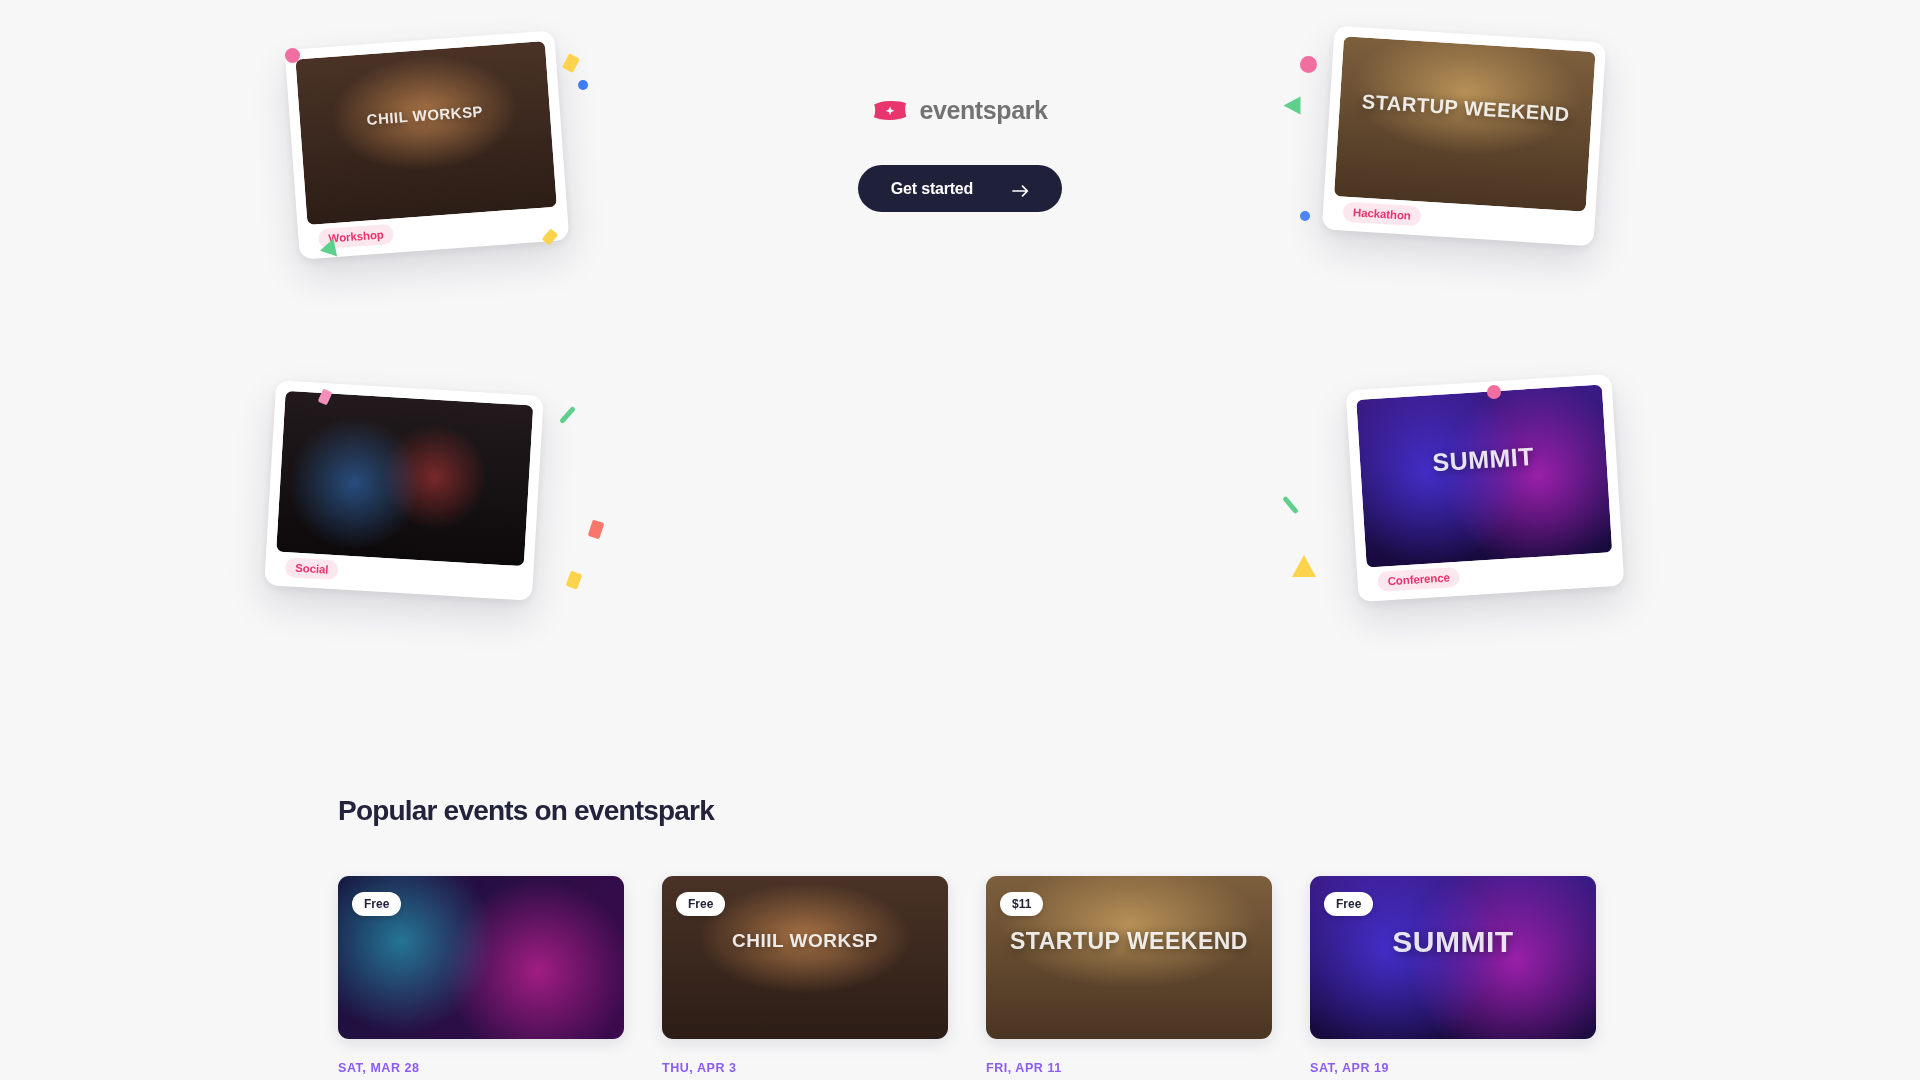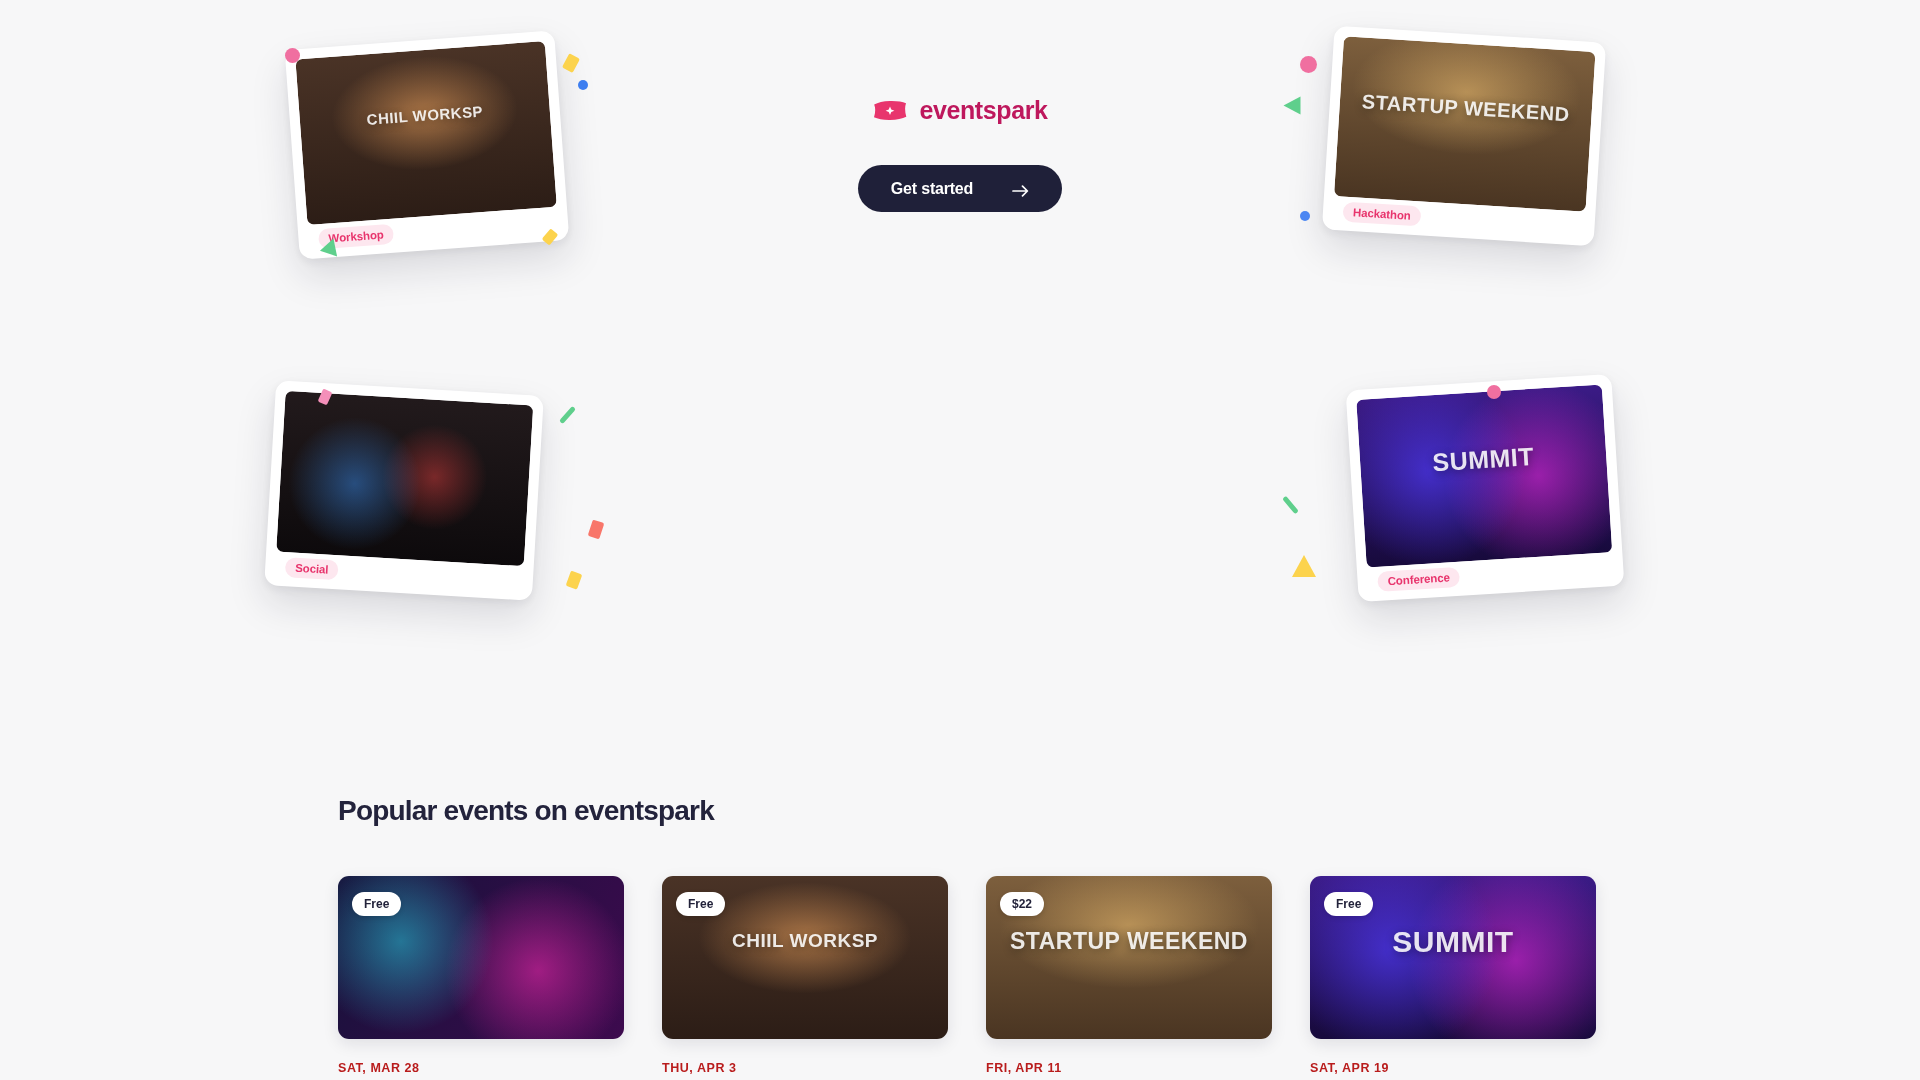--- a/index.html
+++ b/index.html
@@ -14,21 +14,21 @@
   
   .hero { position:relative; width:1920px; height:745px; }
 
   .hero-center {
     position:absolute; left:50%; top:96px; transform:translateX(-50%);
     width:560px; text-align:center; z-index:5;
   }
 
   .brand { display:flex; align-items:center; justify-content:center; gap:11px; margin-bottom:30px; }
   .brand-mark { width:36px; height:24px; position:relative; display:block; }
-  .brand-name { font-size:25px; font-weight:700; color:#be185d; letter-spacing:-.4px; }
+  .brand-name { font-size:25px; font-weight:700; color:#737373; letter-spacing:-.4px; }
 
   .headline {
     font-size:53px; line-height:1.06; font-weight:800; letter-spacing:-1.6px;
     color:#1d1d33;
   }
   .headline .ghost { color:#e9e9ee; }
 
   .subhead {
     margin-top:44px; font-size:17.5px; line-height:1.66; color:#6c6c7a;
     font-weight:400; letter-spacing:-.1px;
@@ -120,21 +120,21 @@
   }
   .ecard-badge {
     position:absolute; left:14px; top:16px;
     background:#fff; color:#22223a;
     font-size:12px; font-weight:700;
     padding:5px 12px; border-radius:999px;
     box-shadow:0 2px 5px rgba(0,0,0,.14);
   }
   .ecard-date {
     margin-top:22px; font-size:12.5px; font-weight:600;
-    letter-spacing:.55px; color:#b91c1c; text-transform:uppercase;
+    letter-spacing:.55px; color:#8b5cf6; text-transform:uppercase;
   }
   .ph-neural {
     background:
       radial-gradient(circle at 22% 40%, rgba(40,200,220,.55), transparent 38%),
       radial-gradient(circle at 70% 58%, rgba(235,40,170,.6), transparent 42%),
       linear-gradient(120deg,#16123a,#3d0a4e);
   }
 </style>
 </head>
 <body>
@@ -228,21 +228,21 @@
       <div class="ecard">
         <div class="ecard-media ph-workshop">
           <div class="photo-text" style="font-size:19px">CHIIL WORKSP</div>
           <div class="ecard-badge">Free</div>
         </div>
         <div class="ecard-date">THU, APR 3</div>
       </div>
       <div class="ecard">
         <div class="ecard-media ph-hackathon">
           <div class="photo-text" style="font-size:23px">STARTUP WEEKEND</div>
-          <div class="ecard-badge">$22</div>
+          <div class="ecard-badge">$11</div>
         </div>
         <div class="ecard-date">FRI, APR 11</div>
       </div>
       <div class="ecard">
         <div class="ecard-media ph-conference">
           <div class="photo-text" style="font-size:30px">SUMMIT</div>
           <div class="ecard-badge">Free</div>
         </div>
         <div class="ecard-date">SAT, APR 19</div>
       </div>

